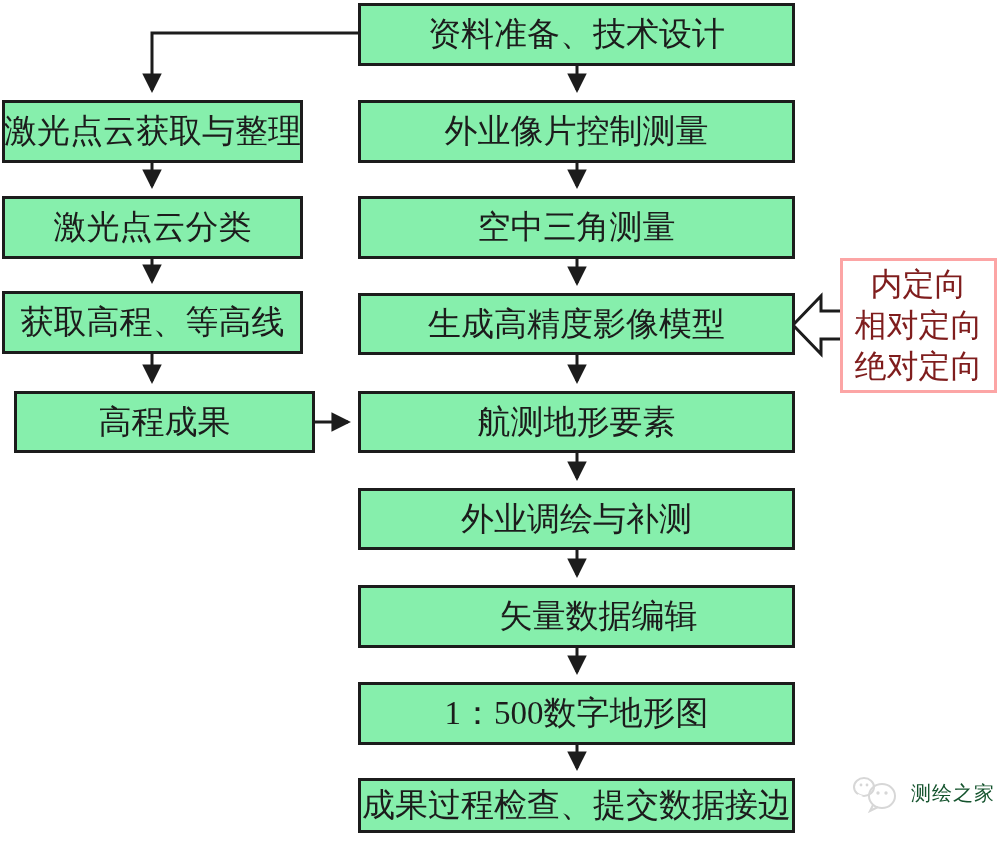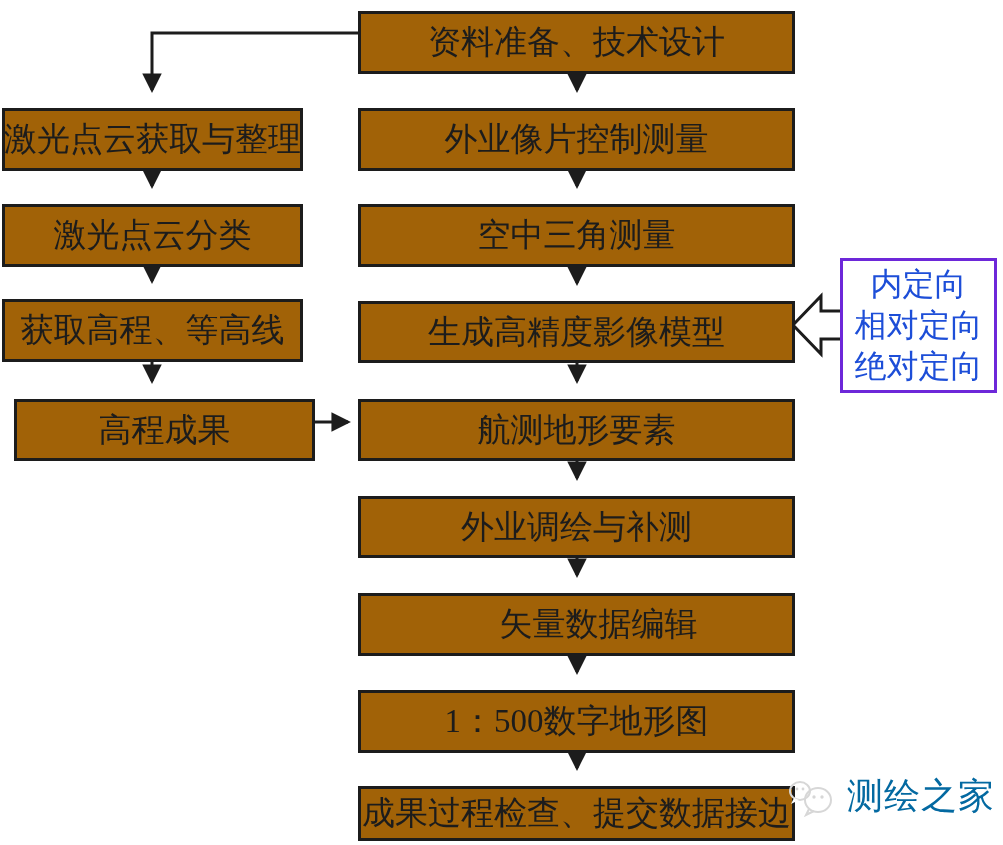--- a/index.html
+++ b/index.html
@@ -14,54 +14,53 @@
   .connectors {
     position: absolute;
     left: 0; top: 0;
     width: 1003px; height: 845px;
     pointer-events: none;
   }
   .flow-box {
     position: absolute;
     box-sizing: border-box;
     border: 3px solid #1c1c1c;
-    background: #a16207;
+    background: #86efac;
     display: flex;
     align-items: center;
     justify-content: center;
     text-align: center;
     color: #1c1c1c;
     font-size: 33px;
     line-height: 1.1;
     white-space: nowrap;
-    margin-top: 8px;
   }
   .side-note {
     position: absolute;
     box-sizing: border-box;
-    border: 3px solid #6d28d9;
+    border: 3px solid #fca5a5;
     background: #ffffff;
     display: flex;
     flex-direction: column;
     align-items: center;
     justify-content: center;
-    color: #1d4ed8;
+    color: #7f1d1d;
     font-size: 32px;
     line-height: 1.28;
     text-align: center;
   }
   .watermark {
     position: absolute;
     right: 8px;
     top: 772px;
     display: flex;
     align-items: center;
     gap: 8px;
-    color: #0369a1;
-    font-size: 36px;
+    color: #14532d;
+    font-size: 20px;
     letter-spacing: 1px;
     user-select: none;
   }
 </style>
 </head>
 <body>
 
 <div class="stage">
 
   <svg class="connectors" viewBox="0 0 1003 845" xmlns="http://www.w3.org/2000/svg">

